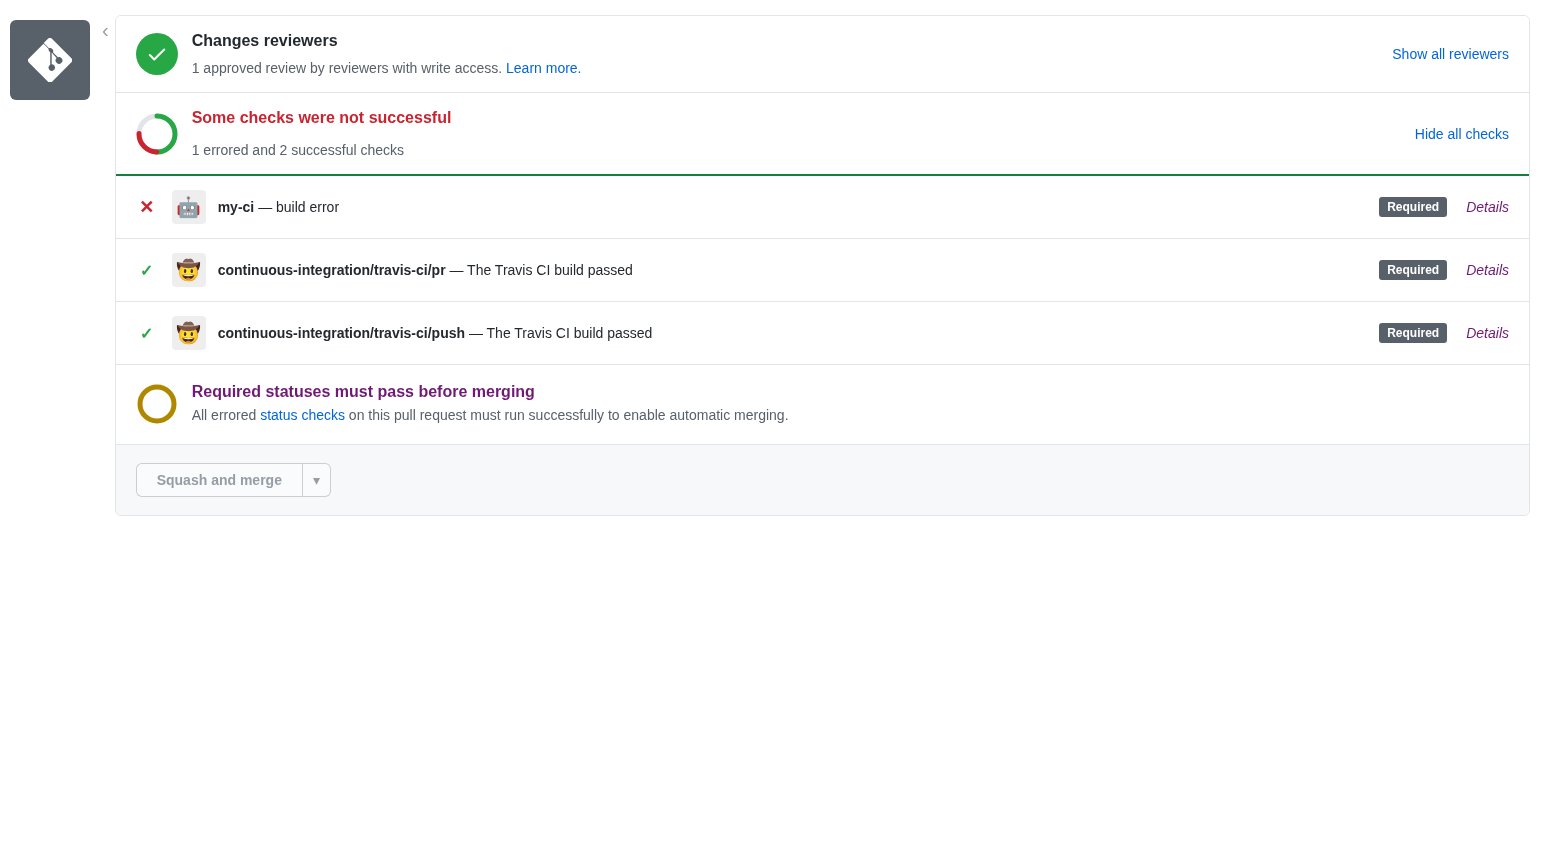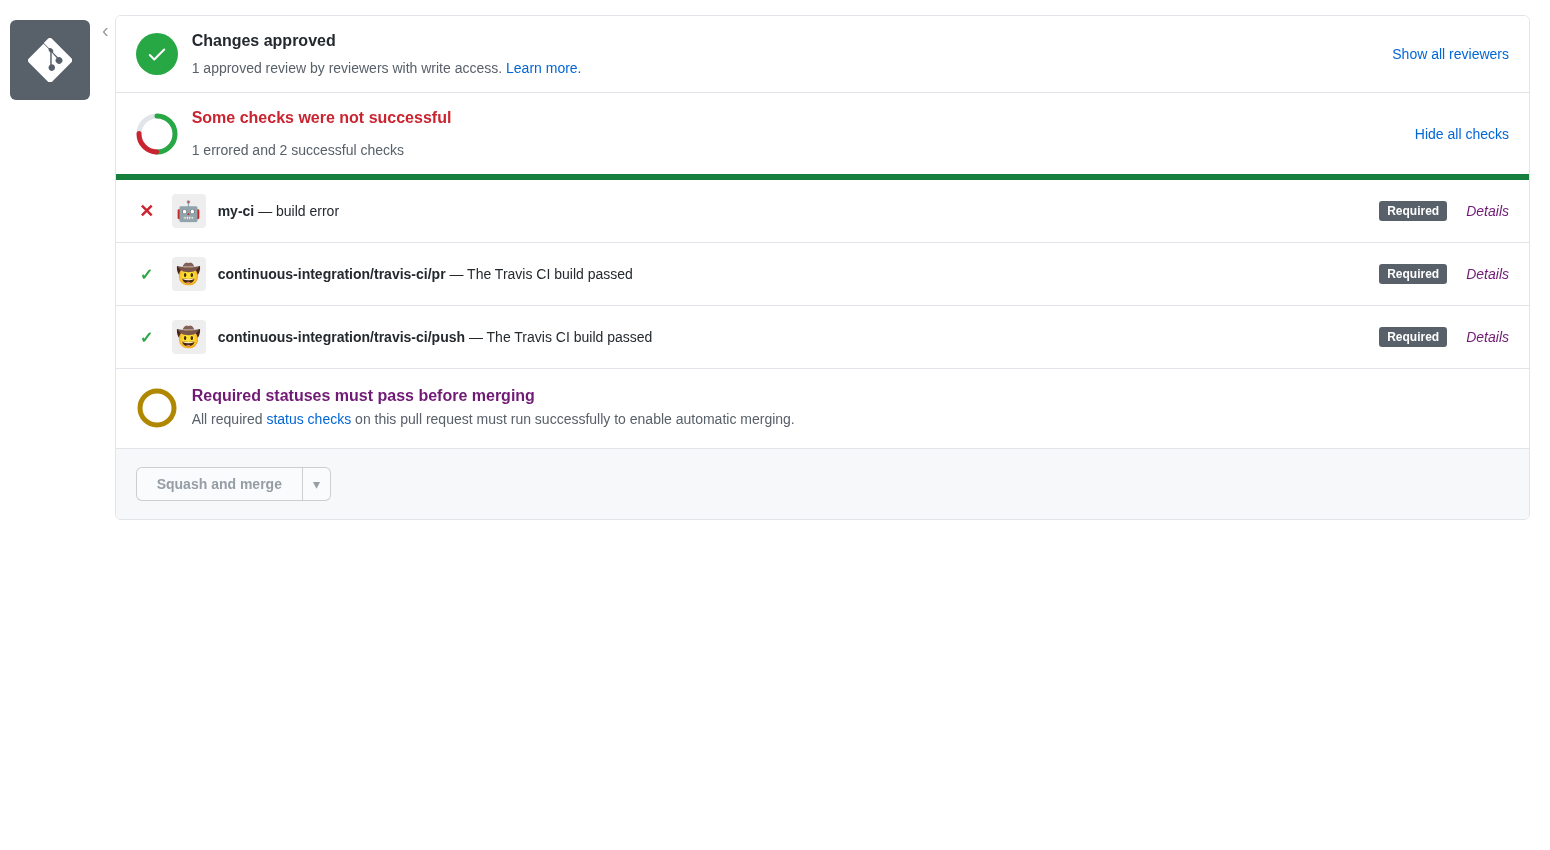--- a/index.html
+++ b/index.html
@@ -93,21 +93,21 @@
       text-decoration: none;
       white-space: nowrap;
       margin-left: 20px;
     }
 
     
     .section-checks {
       display: flex;
       align-items: center;
       padding: 16px 20px;
-      border-bottom: 6px solid #15803d;
+      border-bottom: 2px solid #15803d;
       background: #fff;
     }
     .checks-icon-circle {
       width: 42px;
       height: 42px;
       flex-shrink: 0;
       margin-right: 14px;
       position: relative;
     }
     .checks-icon-circle svg {
@@ -282,21 +282,21 @@
 
   <div class="main-content">
 
     <div class="section-approved">
       <div class="approved-icon">
         <svg viewBox="0 0 16 16">
           <path fill-rule="evenodd" d="M13.78 4.22a.75.75 0 0 1 0 1.06l-7.25 7.25a.75.75 0 0 1-1.06 0L2.22 9.28a.75.75 0 0 1 1.06-1.06L6 10.94l6.72-6.72a.75.75 0 0 1 1.06 0z"></path>
         </svg>
       </div>
       <div class="section-approved-text">
-        <h3>Changes approved</h3>
+        <h3>Changes reviewers</h3>
         <p>
           <span>1 approved review by reviewers with write access.</span>
           <a class="link-blue" href="#">Learn more.</a>
         </p>
       </div>
       <a class="show-all-link" href="#">Show all reviewers</a>
     </div>
 
     <div class="section-checks">
 
@@ -364,21 +364,21 @@
 
     <div class="section-required">
       <div class="required-icon">
         <svg viewBox="0 0 42 42">
           <circle cx="21" cy="21" r="17" fill="none" stroke="#b08800" stroke-width="5"></circle>
         </svg>
       </div>
       <div class="section-required-text">
         <h3>Required statuses must pass before merging</h3>
         <p>
-          <span>All required </span><a class="link-blue" href="#">status checks</a><span> on this pull request must run successfully to enable automatic merging.</span>
+          <span>All errored </span><a class="link-blue" href="#">status checks</a><span> on this pull request must run successfully to enable automatic merging.</span>
         </p>
       </div>
     </div>
 
     <div class="section-merge">
       <div class="merge-btn-group">
         <button class="merge-btn" disabled="">Squash and merge</button>
         <button class="merge-dropdown-btn" disabled="">
           <span>▾</span>
         </button>

